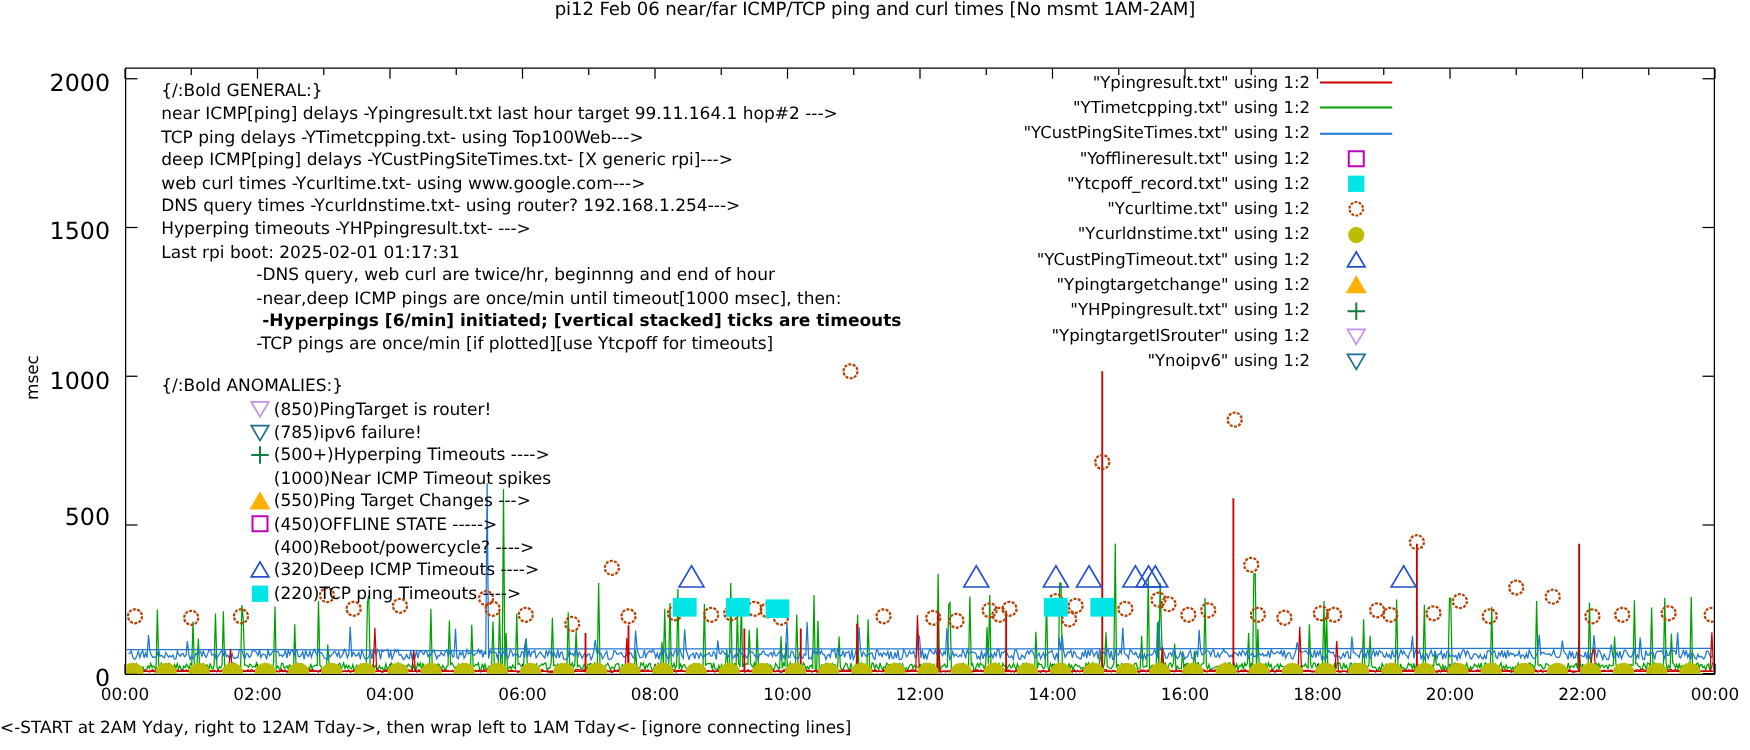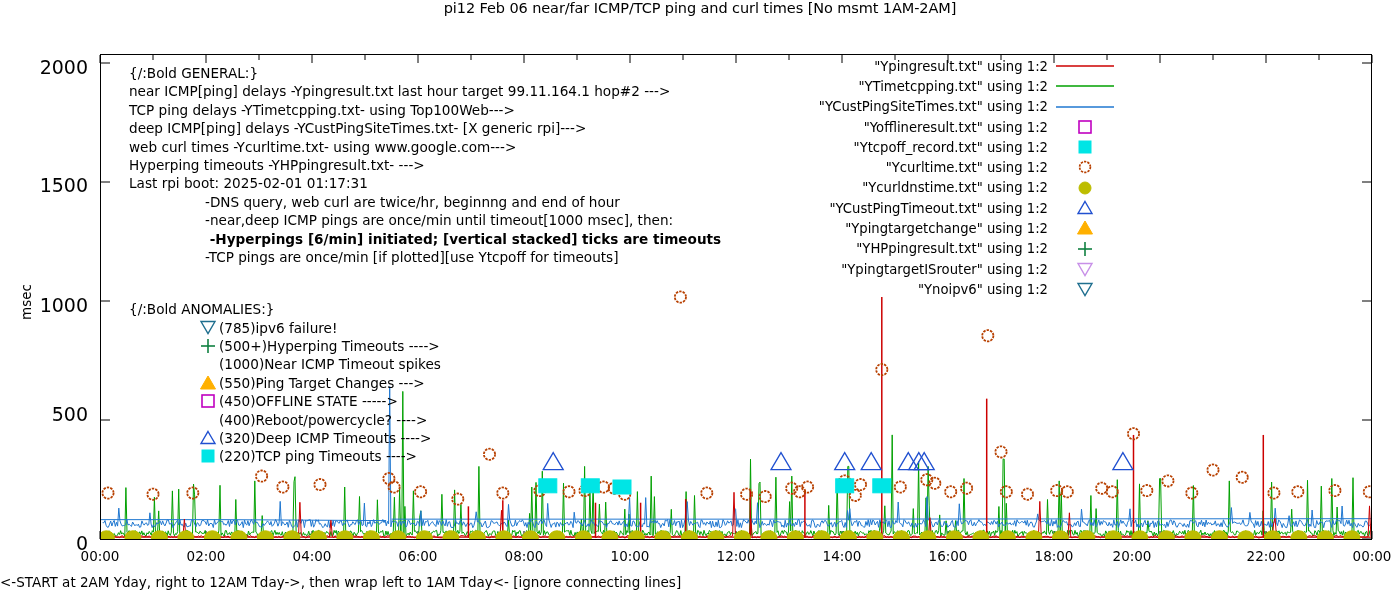--- a/index.html
+++ b/index.html
@@ -46,21 +46,21 @@
   <div class="abs xtick-label" style="left:60px;top:548px;">00:00</div>
   <div class="abs xtick-label" style="left:166px;top:548px;">02:00</div>
   <div class="abs xtick-label" style="left:272px;top:548px;">04:00</div>
   <div class="abs xtick-label" style="left:378px;top:548px;">06:00</div>
   <div class="abs xtick-label" style="left:484px;top:548px;">08:00</div>
   <div class="abs xtick-label" style="left:590px;top:548px;">10:00</div>
   <div class="abs xtick-label" style="left:696px;top:548px;">12:00</div>
   <div class="abs xtick-label" style="left:802px;top:548px;">14:00</div>
   <div class="abs xtick-label" style="left:908px;top:548px;">16:00</div>
   <div class="abs xtick-label" style="left:1014px;top:548px;">18:00</div>
-  <div class="abs xtick-label" style="left:1092px;top:548px;text-align:center;">20:00</div>
+  <div class="abs xtick-label" style="left:1120px;top:548px;text-align:center;">20:00</div>
   <div class="abs xtick-label" style="left:1226px;top:548px;">22:00</div>
   <div class="abs xtick-label" style="left:1332px;top:548px;">00:00</div>
 
   <div class="abs" id="xlabel">&lt;-START at 2AM Yday, right to 12AM Tday-&gt;, then wrap left to 1AM Tday&lt;- [ignore connecting lines]</div>
 
   <svg class="abs" id="svg-layer" width="1400" height="600">
     <defs>
       <clipPath id="plotclip">
           <rect x="101" y="55" width="1270" height="484"></rect>
         </clipPath>
@@ -284,32 +284,36 @@
         </g>
     </g>
   </svg>
 
   <div class="abs" id="general-block" style="left:129px;top:64px;">
     <div class="annot-line">{/:Bold GENERAL:}</div>
     <div class="annot-line">near ICMP[ping] delays -Ypingresult.txt last hour target 99.11.164.1 hop#2 ---&gt;</div>
     <div class="annot-line">TCP ping delays -YTimetcpping.txt- using Top100Web---&gt;</div>
     <div class="annot-line">deep ICMP[ping] delays -YCustPingSiteTimes.txt- [X generic rpi]---&gt;</div>
     <div class="annot-line">web curl times -Ycurltime.txt- using www.google.com---&gt;</div>
+    <div class="annot-line">DNS query times -Ycurldnstime.txt- using router? 192.168.1.254---&gt;</div>
     <div class="annot-line">Hyperping timeouts -YHPpingresult.txt- ---&gt;</div>
     <div class="annot-line">Last rpi boot: 2025-02-01 01:17:31</div>
     <div class="annot-line" style="padding-left:76px;">-DNS query, web curl are twice/hr, beginnng and end of hour</div>
     <div class="annot-line" style="padding-left:76px;">-near,deep ICMP pings are once/min until timeout[1000 msec], then:</div>
     <div class="annot-line" style="padding-left:76px;font-weight:bold;"> -Hyperpings [6/min] initiated; [vertical stacked] ticks are timeouts</div>
     <div class="annot-line" style="padding-left:76px;">-TCP pings are once/min [if plotted][use Ytcpoff for timeouts]</div>
   </div>
 
   <div class="abs" id="anomalies-block" style="left:129px;top:300px;">
     <div class="annot-line">{/:Bold ANOMALIES:}</div>
     <div id="anomalies-rows" style="padding-left:68px;">
         <div class="anom-row"><span class="anom-key"><svg width="22" height="18">
+              <polygon points="4,3.5 18,3.5 11,15.5" fill="none" stroke="#c890e8" stroke-width="1.4"></polygon>
+            </svg></span><span class="anom-text">(850)PingTarget is router!</span></div>
+        <div class="anom-row"><span class="anom-key"><svg width="22" height="18">
               <polygon points="4,3.5 18,3.5 11,15.5" fill="none" stroke="#1f6f8f" stroke-width="1.4"></polygon>
             </svg></span><span class="anom-text">(785)ipv6 failure!</span></div>
         <div class="anom-row"><span class="anom-key"><svg width="22" height="18">
               <line x1="4" y1="9" x2="18" y2="9" stroke="#108040" stroke-width="1.6"></line>
                 <line x1="11" y1="2" x2="11" y2="16" stroke="#108040" stroke-width="1.6"></line>
             </svg></span><span class="anom-text">(500+)Hyperping Timeouts ----&gt;</span></div>
         <div class="anom-row"><span class="anom-key"></span><span class="anom-text">(1000)Near ICMP Timeout spikes</span></div>
         <div class="anom-row"><span class="anom-key"><svg width="22" height="18">
               <polygon points="11,2 18.5,15 3.5,15" fill="#ffb000" stroke="#ffb000"></polygon>
             </svg></span><span class="anom-text">(550)Ping Target Changes ---&gt;</span></div>

